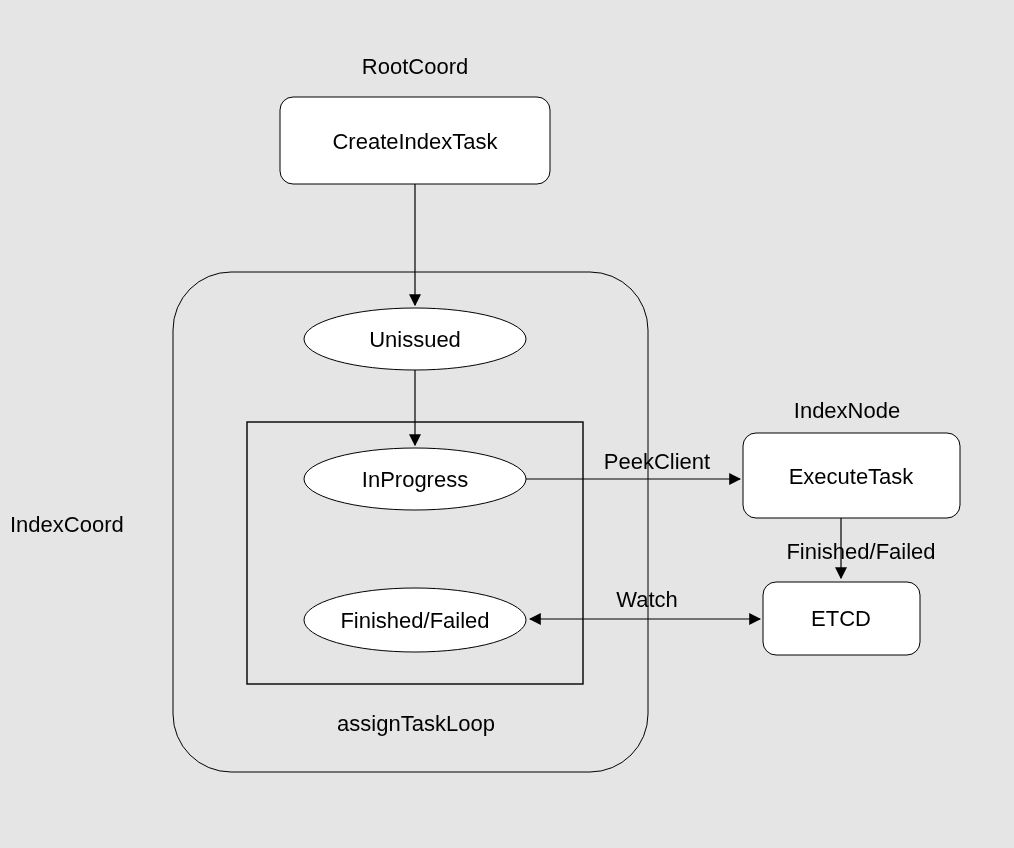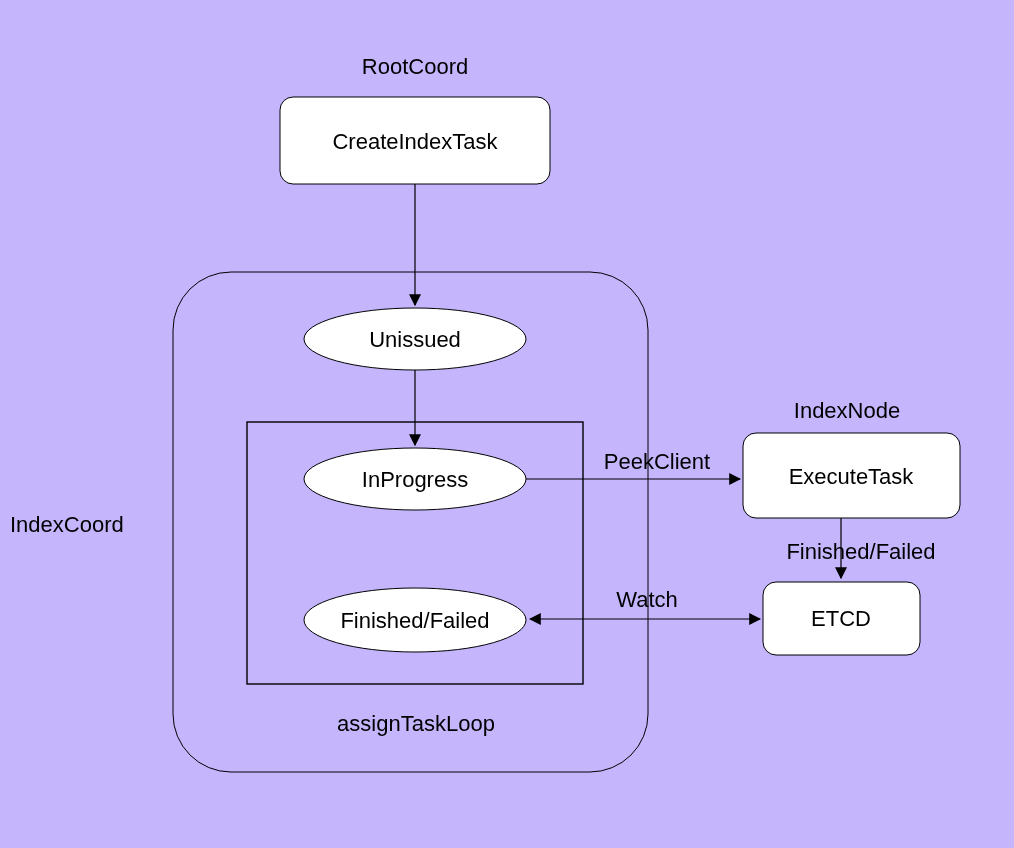--- a/index.html
+++ b/index.html
@@ -4,21 +4,21 @@
 <style>
   html, body {
     margin: 0;
     padding: 0;
     background: #ffffff;
   }
   .canvas {
     position: relative;
     width: 1014px;
     height: 848px;
-    background: #c4b5fd;
+    background: #e5e5e5;
     font-family: "Liberation Sans", sans-serif;
   }
   svg text {
     font-family: "Liberation Sans", sans-serif;
     font-size: 22px;
     fill: #000000;
   }
   svg .shape {
     fill: #ffffff;
     stroke: #000000;

